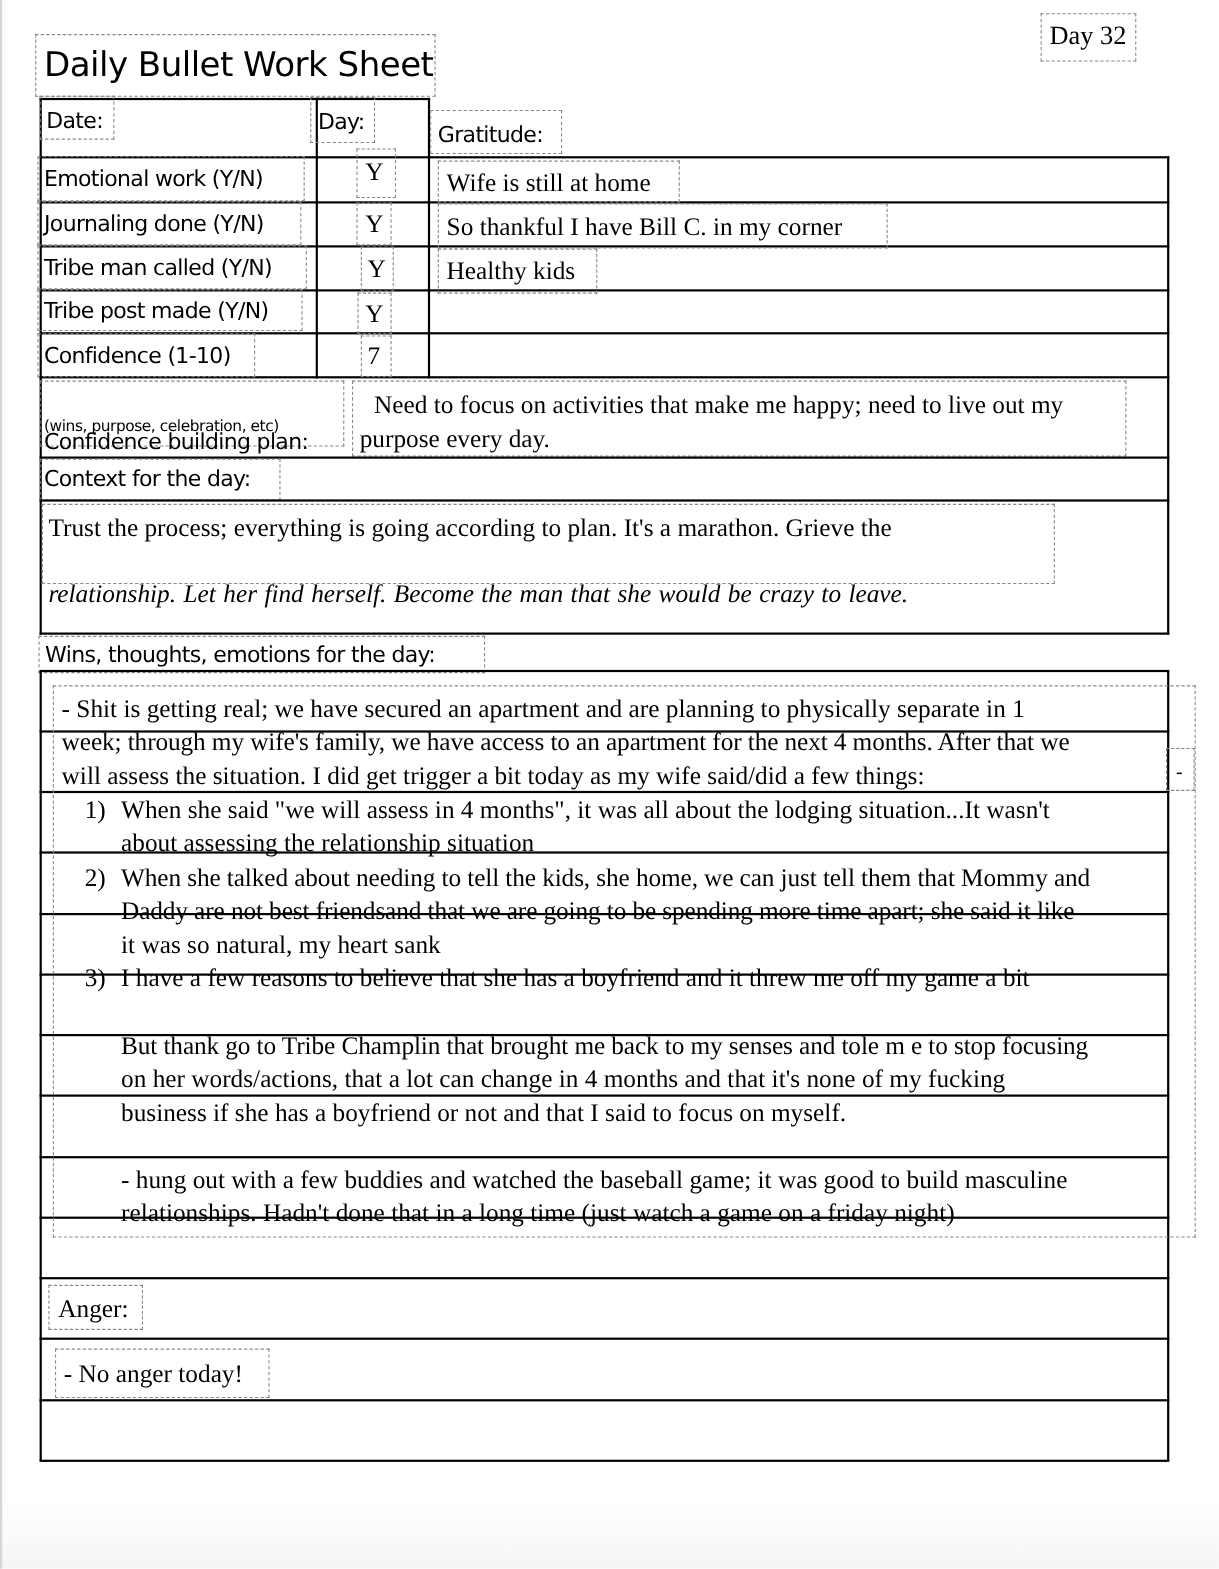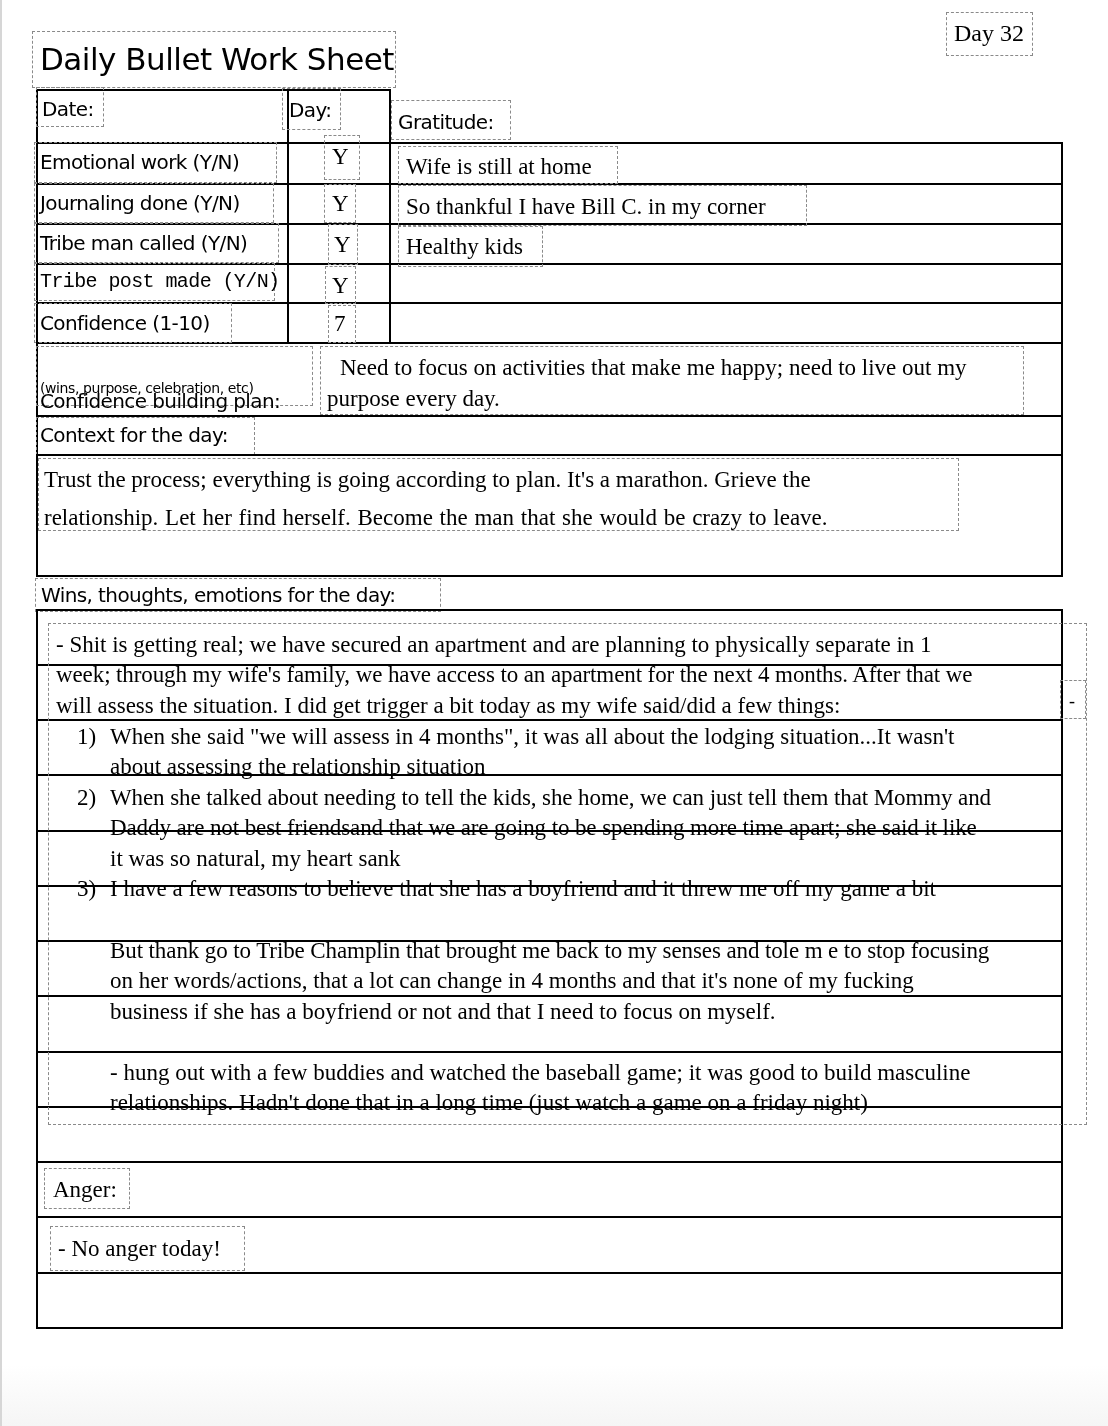--- a/index.html
+++ b/index.html
@@ -63,21 +63,21 @@
 <div class="txt lbl" style="left:40px;top:193px;">Journaling done (Y/N)</div>
 <div class="dash" style="left:324px;top:184px;width:32px;height:39px;"></div>
 <div class="txt val" style="left:332px;top:192px;">Y</div>
 
 <div class="dash" style="left:34px;top:223px;width:245px;height:40px;"></div>
 <div class="txt lbl" style="left:40px;top:233px;">Tribe man called (Y/N)</div>
 <div class="dash" style="left:328px;top:224px;width:30px;height:41px;"></div>
 <div class="txt val" style="left:334px;top:233px;">Y</div>
 
 <div class="dash" style="left:34px;top:263px;width:241px;height:38px;"></div>
-<div class="txt lbl" style="left:40px;top:272px;font-family:Liberation Mono, monospace;">Tribe post made (Y/N)</div>
+<div class="txt lbl" style="left:40px;top:272px;">Tribe post made (Y/N)</div>
 <div class="dash" style="left:325px;top:266px;width:31px;height:38px;"></div>
 <div class="txt val" style="left:332px;top:274px;">Y</div>
 
 <div class="dash" style="left:34px;top:303px;width:198px;height:40px;"></div>
 <div class="txt lbl" style="left:40px;top:313px;">Confidence (1-10)</div>
 <div class="dash" style="left:328px;top:305px;width:28px;height:38px;"></div>
 <div class="txt val" style="left:334px;top:312px;">7</div>
 
 <div class="dash" style="left:398px;top:146px;width:220px;height:38px;"></div>
 <div class="txt val" style="left:406px;top:155px;">Wife is still at home</div>
@@ -95,21 +95,21 @@
 <div class="dash" style="left:320px;top:346px;width:704px;height:69px;"></div>
 <div class="body-text" style="left:340px;top:356px;">Need to focus on activities that make me happy; need to live out my</div>
 <div class="body-text" style="left:327px;top:387px;">purpose every day.</div>
 <div class="hline" style="left:36px;top:415px;width:1027px;"></div>
 
 <div class="dash" style="left:36px;top:417px;width:219px;height:38px;"></div>
 <div class="txt lbl" style="left:40px;top:425px;">Context for the day:</div>
 <div class="hline" style="left:36px;top:454px;width:1027px;"></div>
 <div class="dash" style="left:38px;top:458px;width:921px;height:73px;"></div>
 <div class="body-text" style="left:44px;top:468px;">Trust the process; everything is going according to plan. It's a marathon. Grieve the</div>
-<div class="body-text" style="left:44px;top:506px;word-spacing:1px;">relationship.  Let  her  find  herself.  Become  the  man  that  she  would  be  crazy  to  leave.</div>
+<div class="body-text" style="left:44px;top:528px;word-spacing:1px;font-style:italic;">relationship.  Let  her  find  herself.  Become  the  man  that  she  would  be  crazy  to  leave.</div>
 <div class="hline" style="left:36px;top:575px;width:1027px;"></div>
 
 <div class="dash" style="left:35px;top:578px;width:406px;height:34px;"></div>
 <div class="txt lbl" style="left:41px;top:585px;">Wins, thoughts, emotions for the day:</div>
 
 <div class="vline" style="left:36px;top:610px;height:718px;"></div>
 <div class="vline" style="left:1061px;top:610px;height:718px;"></div>
 <div class="hline" style="left:36px;top:609px;width:1027px;"></div>
 <div class="hline" style="left:36px;top:664px;width:1027px;"></div>
 <div class="hline" style="left:36px;top:719px;width:1027px;"></div>
@@ -140,21 +140,21 @@
 <div class="body-text" style="left:77px;top:786px;">2)</div>
 <div class="body-text" style="left:110px;top:786px;letter-spacing:-0.1px;">When she talked about needing to tell the kids, she home, we can just tell them that Mommy and</div>
 <div class="body-text" style="left:110px;top:816px;letter-spacing:-0.1px;">Daddy are not best friendsand that we are going to be spending more time apart; she said it like</div>
 <div class="body-text" style="left:110px;top:847px;">it was so natural, my heart sank</div>
 
 <div class="body-text" style="left:77px;top:877px;">3)</div>
 <div class="body-text" style="left:110px;top:877px;">I have a few reasons to believe that she has a boyfriend and it threw me off my game a bit</div>
 
 <div class="body-text" style="left:110px;top:939px;letter-spacing:-0.1px;">But thank go to Tribe Champlin that brought me back to my senses and tole m e to stop focusing</div>
 <div class="body-text" style="left:110px;top:969px;">on her words/actions, that a lot can change in 4 months and that it's none of my fucking</div>
-<div class="body-text" style="left:110px;top:1000px;">business if she has a boyfriend or not and that I  need to focus on myself.</div>
+<div class="body-text" style="left:110px;top:1000px;">business if she has a boyfriend or not and that I  said to focus on myself.</div>
 
 <div class="body-text" style="left:110px;top:1061px;">- hung out with a few buddies and watched the baseball game; it was good to build masculine</div>
 <div class="body-text" style="left:110px;top:1091px;text-align:center;">relationships. Hadn't done that in a long time (just watch a game on a friday night)</div>
 
 <div class="dash" style="left:44px;top:1168px;width:86px;height:41px;"></div>
 <div class="body-text" style="left:53px;top:1178px;">Anger:</div>
 <div class="dash" style="left:50px;top:1226px;width:195px;height:45px;"></div>
 <div class="body-text" style="left:58px;top:1237px;">- No anger today!</div>
 
 </body></html>

